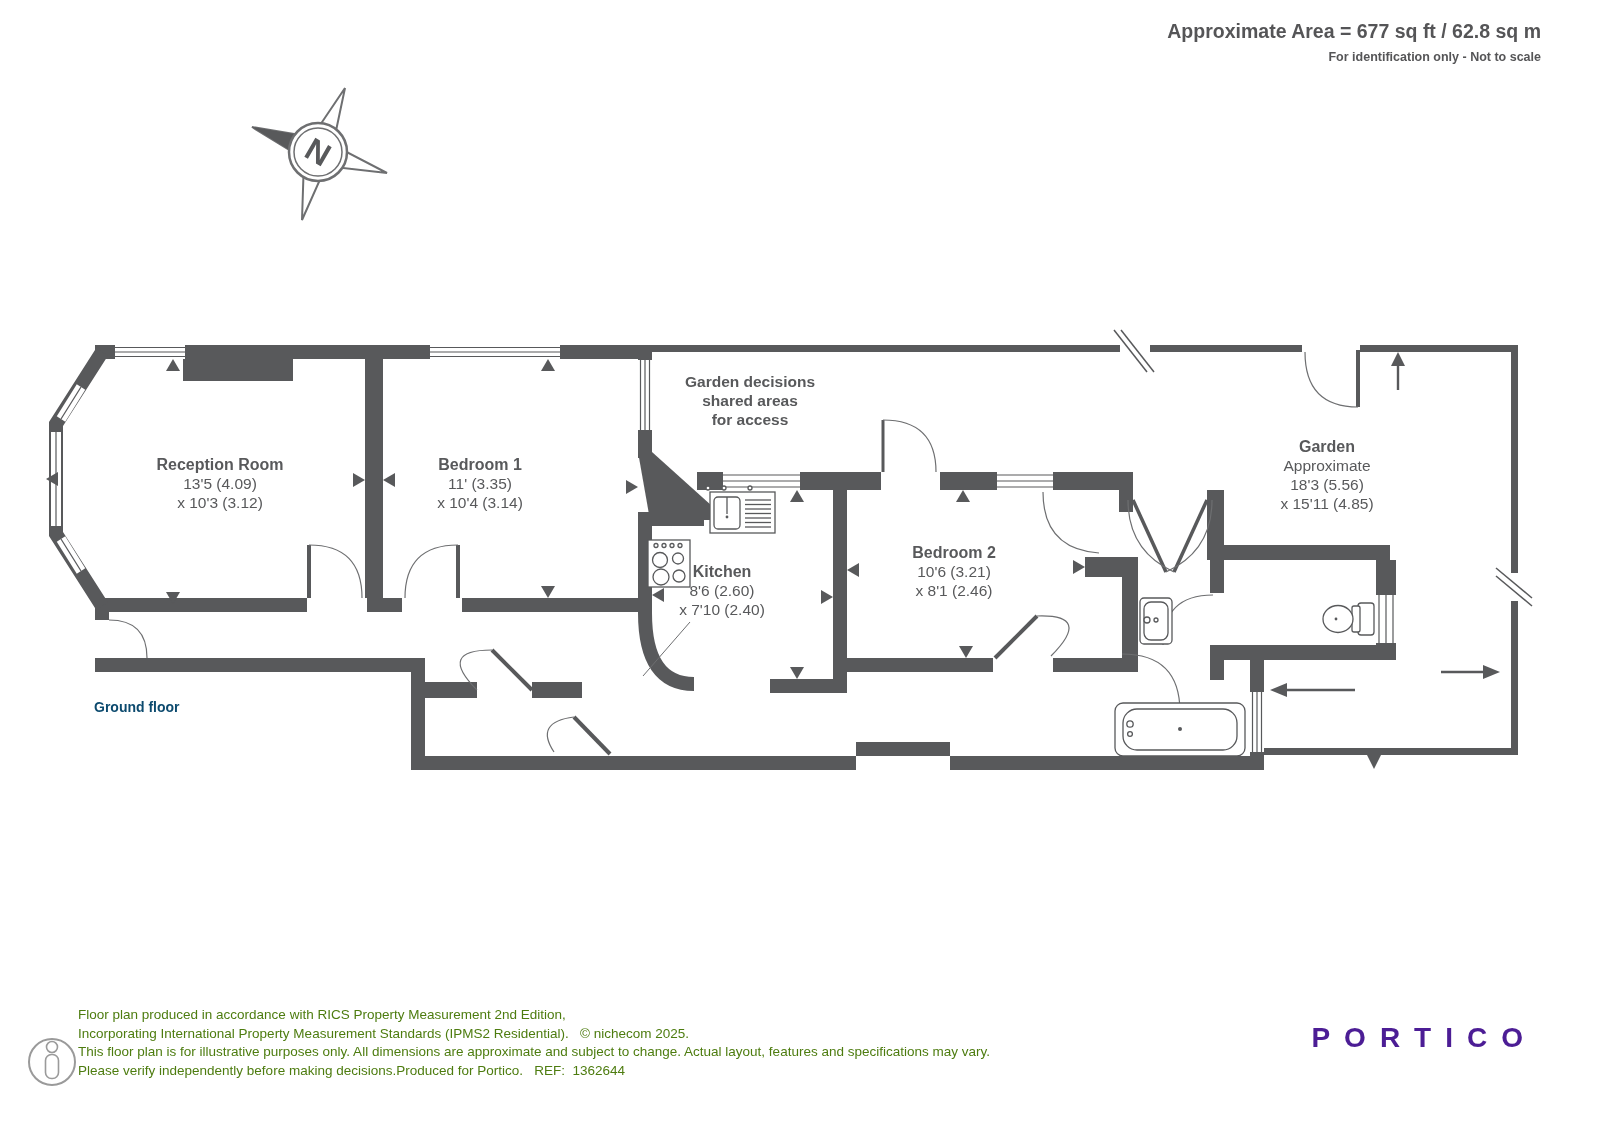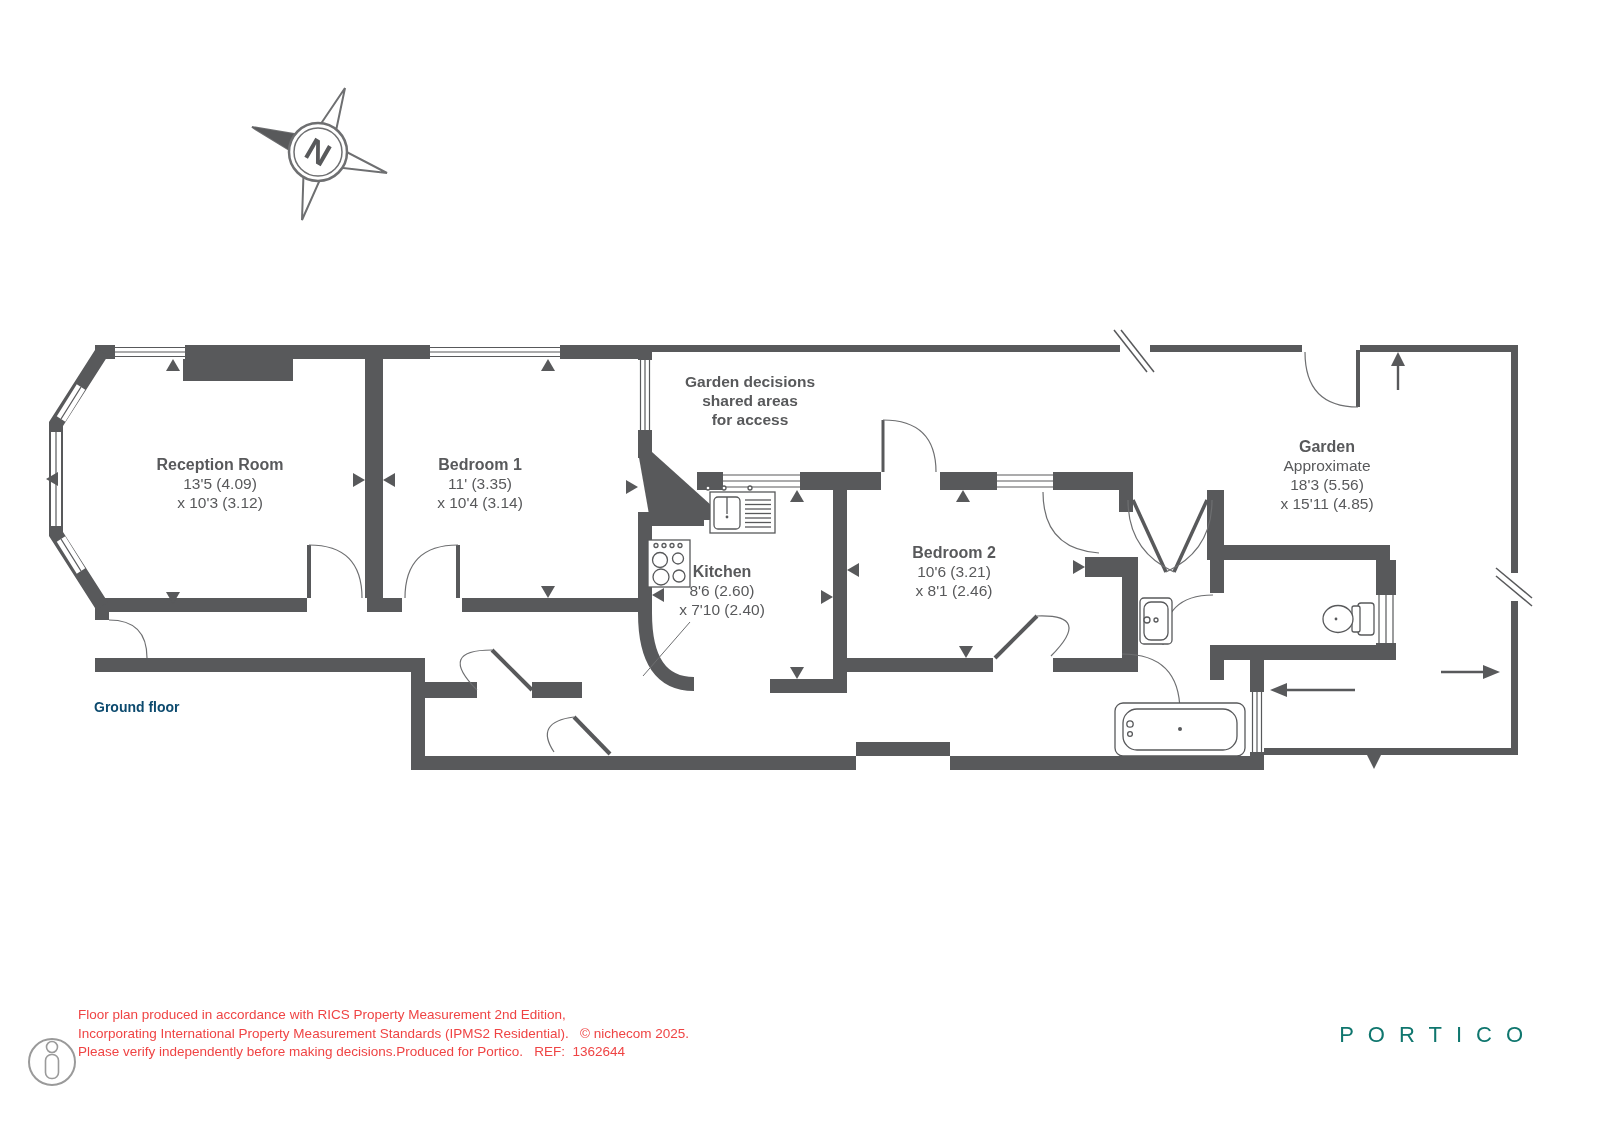--- a/index.html
+++ b/index.html
@@ -7,23 +7,23 @@
         font-family:"Liberation Sans",sans-serif;color:#58595B;}
   svg{position:absolute;left:0;top:0;}
   .lbl{position:absolute;text-align:center;line-height:19px;font-size:15.5px;color:#58595B;}
   .lbl .room-name{font-weight:bold;font-size:16px;}
   .lbl span{display:block;}
   .note{font-weight:bold;}
   #hdr{position:absolute;top:20px;right:58px;text-align:right;}
   #hdr .area{font-weight:bold;font-size:19.5px;color:#555557;}
   #hdr .sub{font-weight:bold;font-size:12.5px;margin-top:7px;color:#555557;}
   #ground{position:absolute;left:94px;top:699px;font-weight:bold;font-size:14px;color:#0c4a6e;}
-  #foot{position:absolute;left:78px;top:1006px;font-size:13.5px;line-height:18.5px;color:#ef4444;}
-  #brand{position:absolute;right:62px;top:1022px;font-size:22px;letter-spacing:14px;
-         font-weight:400;color:#0f766e;}
+  #foot{position:absolute;left:78px;top:1006px;font-size:13.5px;line-height:18.5px;color:#4d7c0f;}
+  #brand{position:absolute;right:62px;top:1022px;font-size:28px;letter-spacing:14px;
+         font-weight:700;color:#4c1d95;}
 </style>
 </head>
 <body>
 
 <div id="page">
 
 <svg width="1599" height="1131" viewBox="0 0 1599 1131">
 
   <g fill="#58595B">
     <rect x="652" y="345" width="468" height="7"></rect>
@@ -263,20 +263,24 @@
     <text x="318" y="152" transform="rotate(30 318 152)" text-anchor="middle" dominant-baseline="central" font-family="Liberation Sans, sans-serif" font-size="32" font-weight="bold" fill="#58595B">N</text>
   </g>
 
   <g fill="none" stroke="#9a9a9a" stroke-width="2">
     <circle cx="52" cy="1062" r="23"></circle>
     <circle cx="52" cy="1047" r="5.5" stroke-width="1.6"></circle>
     <rect x="45.5" y="1054.5" width="13" height="24" rx="6" stroke-width="1.6"></rect>
   </g>
 </svg>
 
+<div id="hdr">
+  <div class="area">Approximate Area = 677 sq ft / 62.8 sq m</div>
+  <div class="sub">For identification only - Not to scale</div>
+</div>
 
 <div class="lbl note" style="left:650px;top:372px;width:200px;">
   <span>Garden decisions</span>
   <span>shared areas</span>
   <span>for access</span>
 </div>
 
 <div class="lbl" style="left:120px;top:455px;width:200px;">
   <span class="room-name">Reception Room</span>
   <span>13'5 (4.09)</span>
@@ -306,18 +310,19 @@
   <span>Approximate</span>
   <span>18'3 (5.56)</span>
   <span>x 15'11 (4.85)</span>
 </div>
 
 <div id="ground">Ground floor</div>
 
 <div id="foot">
   <div>Floor plan produced in accordance with RICS Property Measurement 2nd Edition,</div>
   <div>Incorporating International Property Measurement Standards (IPMS2 Residential).&nbsp;&nbsp; © nichecom 2025.</div>
+  <div>This floor plan is for illustrative purposes only. All dimensions are approximate and subject to change. Actual layout, features and specifications may vary.</div>
   <div>Please verify independently before making decisions.Produced for Portico.&nbsp;&nbsp;&nbsp;REF:&nbsp; 1362644</div>
 </div>
 
 <div id="brand">PORTICO</div>
 
 </div>
 
 </body></html>

